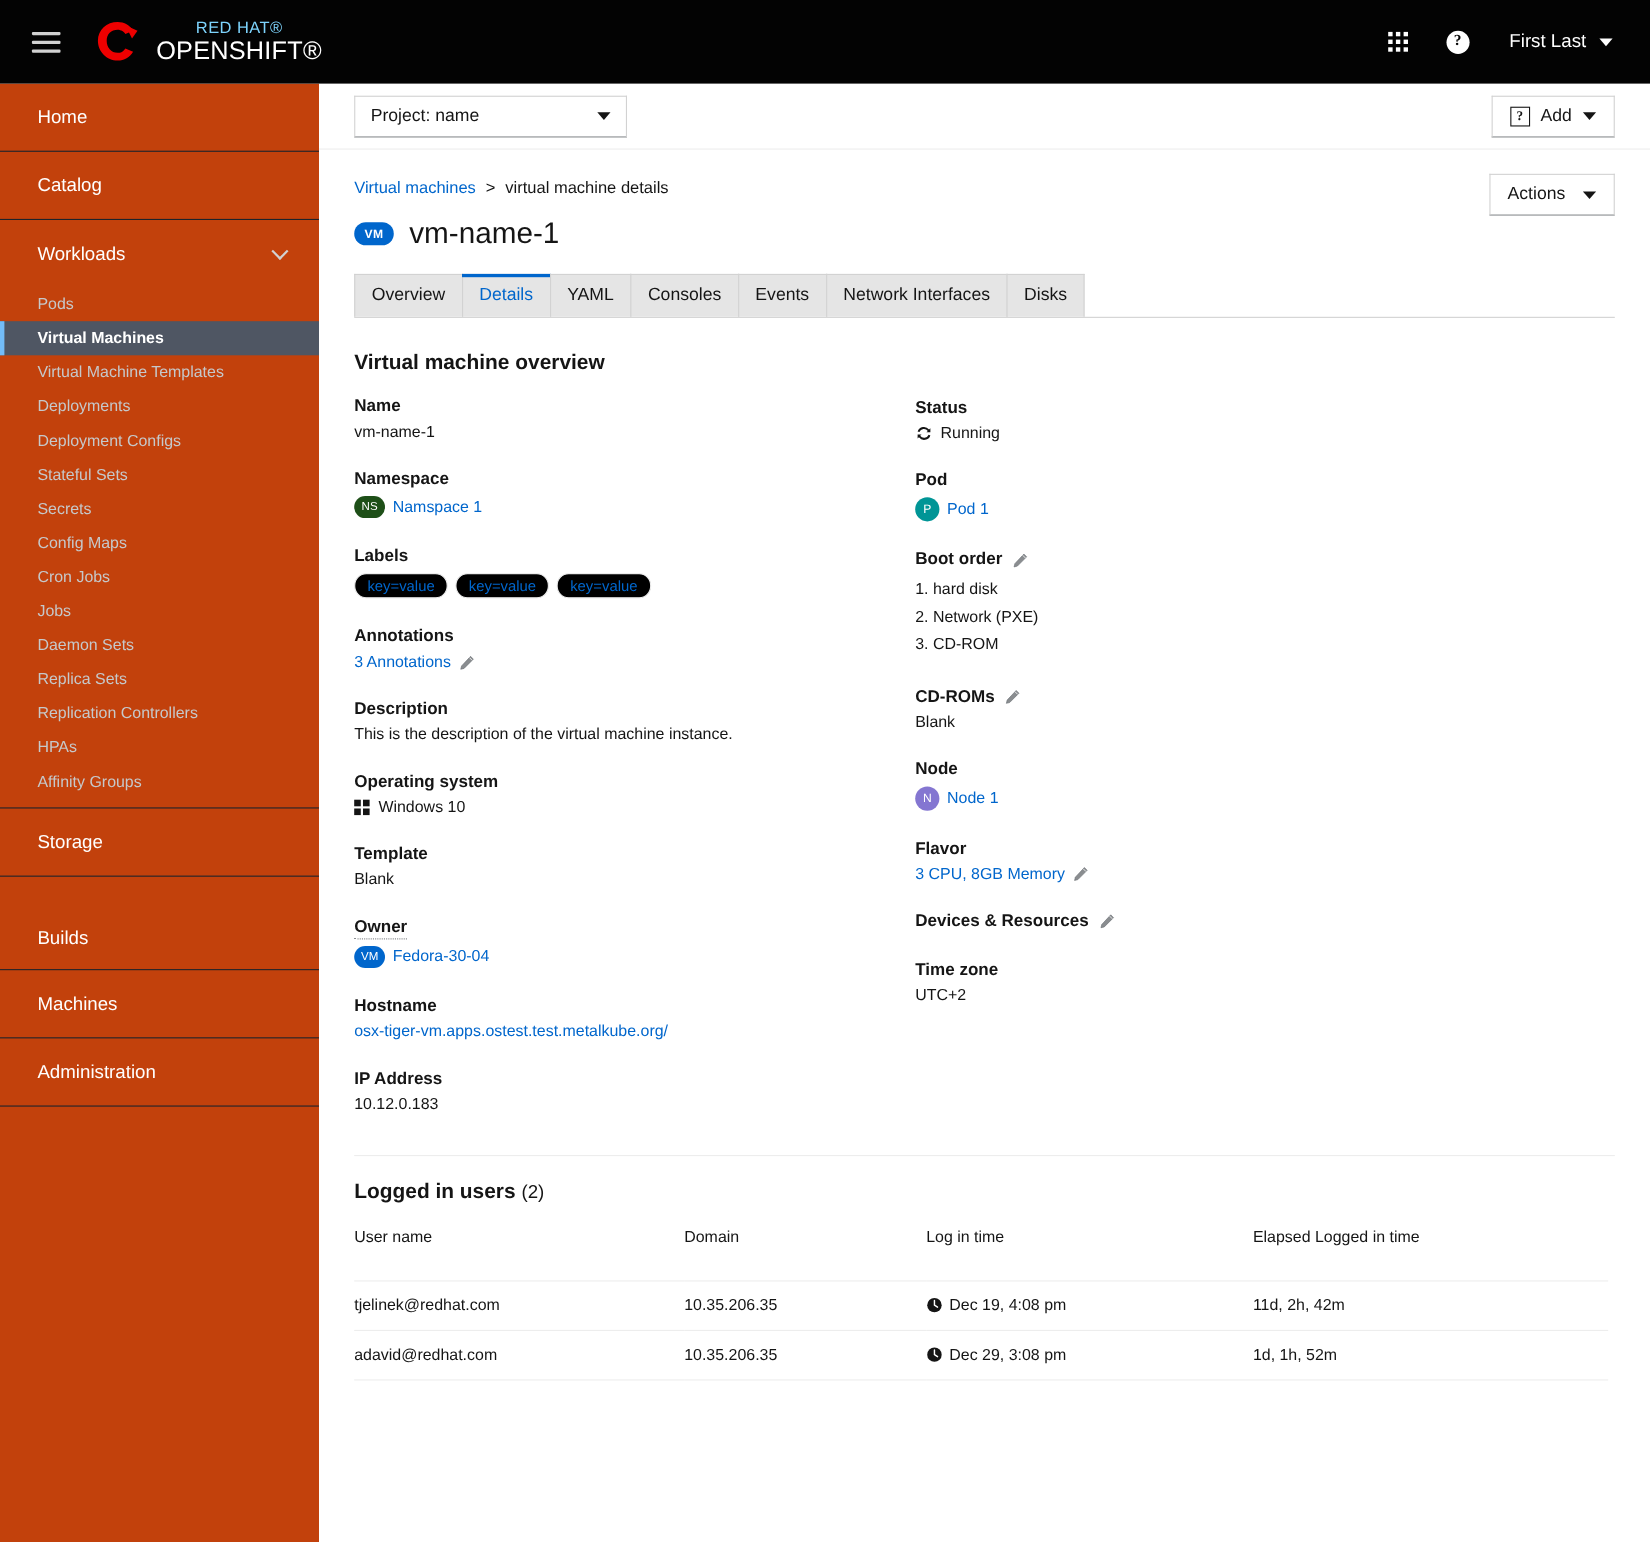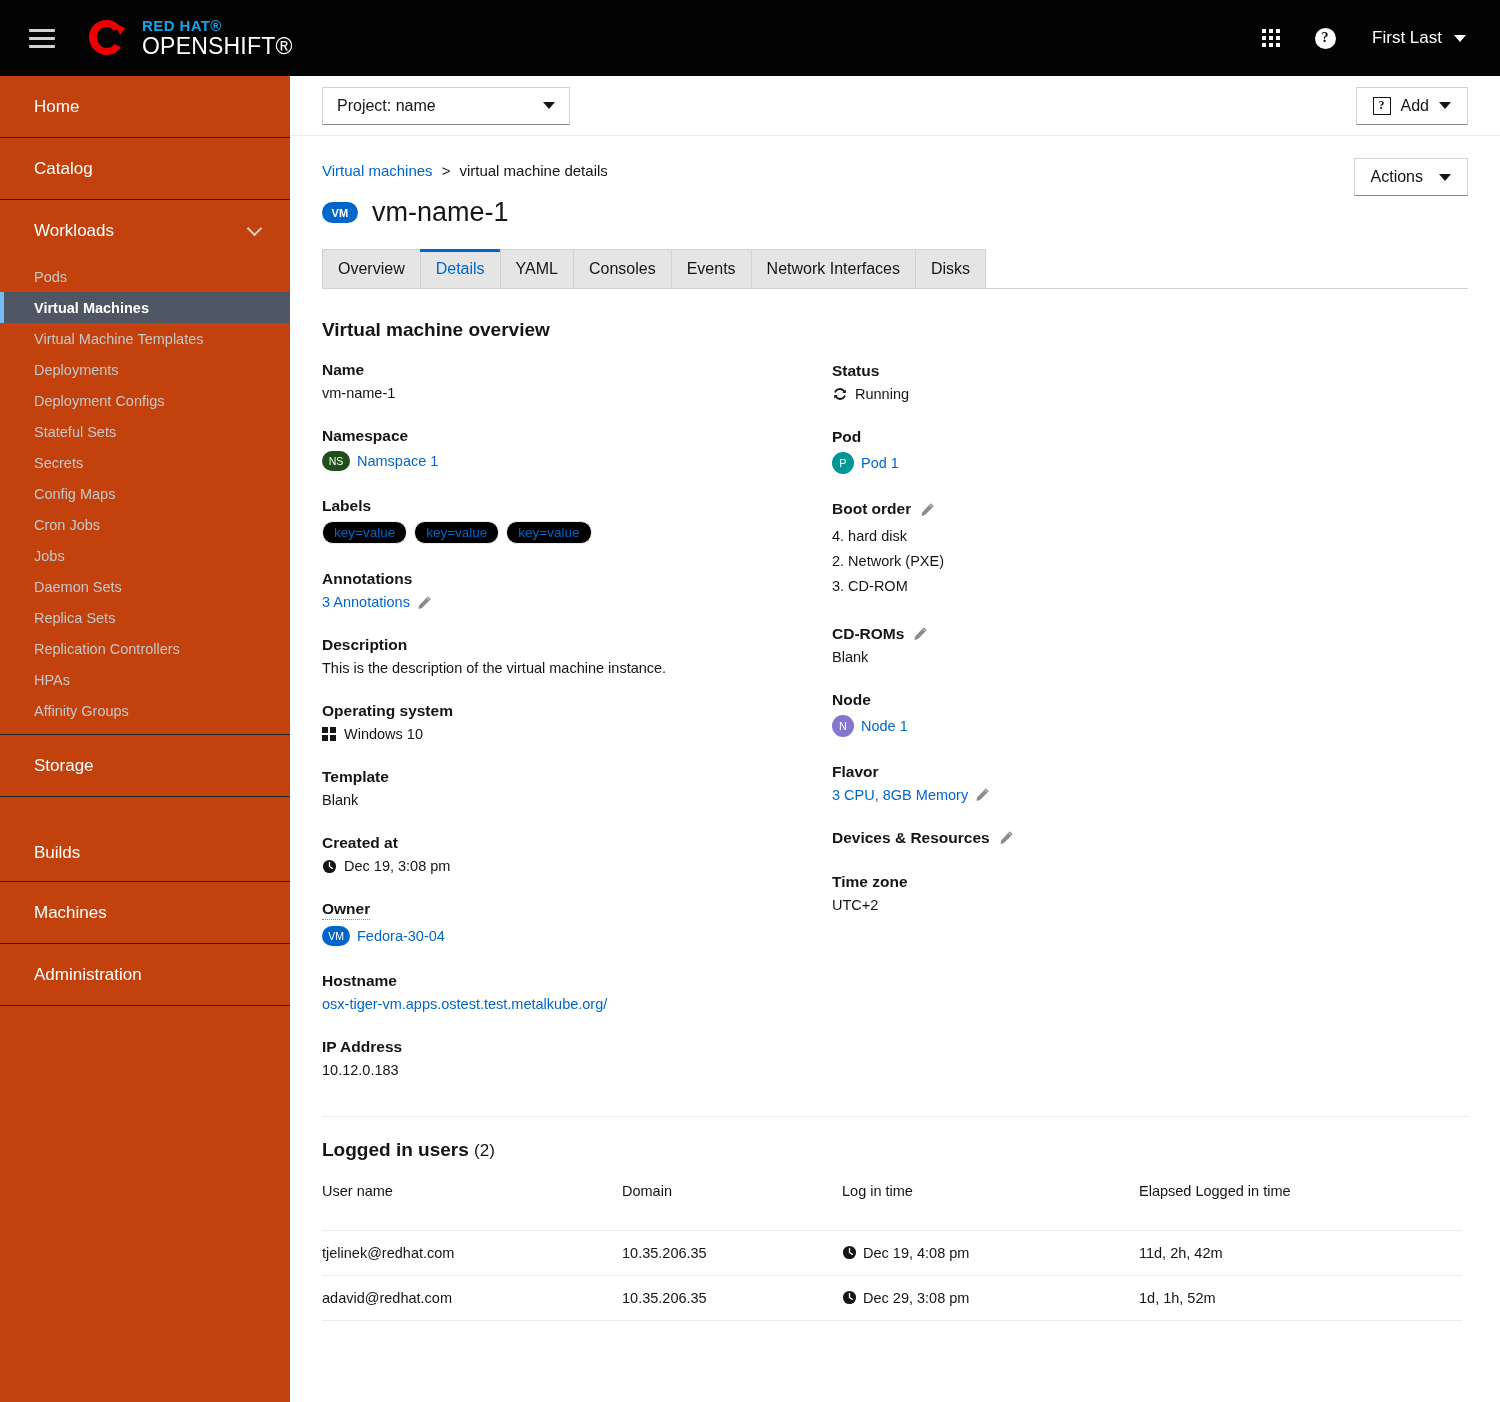--- a/index.html
+++ b/index.html
@@ -29,22 +29,22 @@
     display: flex; flex-direction: column; align-items: center; justify-content: center;
     gap: 5px;
     cursor: pointer;
   }
   .hamburger span { display: block; width: 26px; height: 3px; background: #d2d2d2; border-radius: 1px; }
 
   .brand { display: flex; align-items: center; gap: 12px; cursor: pointer; }
   .brand-mark { width: 46px; height: 46px; position: relative; }
   .brand-text { line-height: 1; }
   .brand-text .rh {
-    font-size: 15px; font-weight: bold; color: #0ea5e9; letter-spacing: .4px;
-    display: block; margin-bottom: 2px;
+    font-size: 15px; font-weight: normal; color: #7dd3fc; letter-spacing: .4px;
+    display: block; margin-bottom: 2px; margin-left: 36px;
   }
   .brand-text .os {
     font-size: 23px; color: #fff; letter-spacing: .2px; display: block;
     font-weight: 300;
   }
 
   .masthead-right {
     margin-left: auto;
     display: flex; align-items: center; gap: 8px;
     padding-right: 26px;
@@ -515,32 +515,20 @@
                   </span>
                 <span>Windows 10</span>
               </div>
             </div>
 
             <div class="field">
               <div class="field-label">Template</div>
               <div class="field-value">Blank</div>
             </div>
 
-            <div class="field">
-              <div class="field-label">Created at</div>
-              <div class="field-value">
-                <span class="clock-icon">
-                  <svg viewBox="0 0 16 16" width="15" height="15">
-                      <circle cx="8" cy="8" r="7" fill="#151515"></circle>
-                      <path d="M8 3.5 L8 8 L11 10" stroke="#fff" stroke-width="1.4" fill="none" stroke-linecap="round"></path>
-                    </svg>
-                </span>
-                <span>Dec 19, 3:08 pm</span>
-              </div>
-            </div>
 
             <div class="field">
               <div class="field-label">
                 <span class="field-label dotted" style="margin:0;">Owner</span>
               </div>
               <div class="field-value">
                 <span class="res-badge vm">VM</span>
                 <a class="link">Fedora-30-04</a>
               </div>
             </div>
@@ -586,21 +574,21 @@
               <div class="field-label">
                 <span>Boot order</span>
                 <span class="pencil">
                   <svg viewBox="0 0 16 16" width="15" height="15">
                       <path d="M11.5 1.8 L14.2 4.5 L5.2 13.5 L2 14.3 L2.8 11.1 Z" fill="#8a8d90" stroke="#6a6e73" stroke-width=".6"></path>
                       <path d="M10.4 3 L13 5.6" stroke="#fff" stroke-width=".8"></path>
                     </svg>
                 </span>
               </div>
               <div class="boot-list">
-                <div>4. hard disk</div>
+                <div>1. hard disk</div>
                 <div>2. Network (PXE)</div>
                 <div>3. CD-ROM</div>
               </div>
             </div>
 
             <div class="field">
               <div class="field-label">
                 <span>CD-ROMs</span>
                 <span class="pencil">
                   <svg viewBox="0 0 16 16" width="15" height="15">

